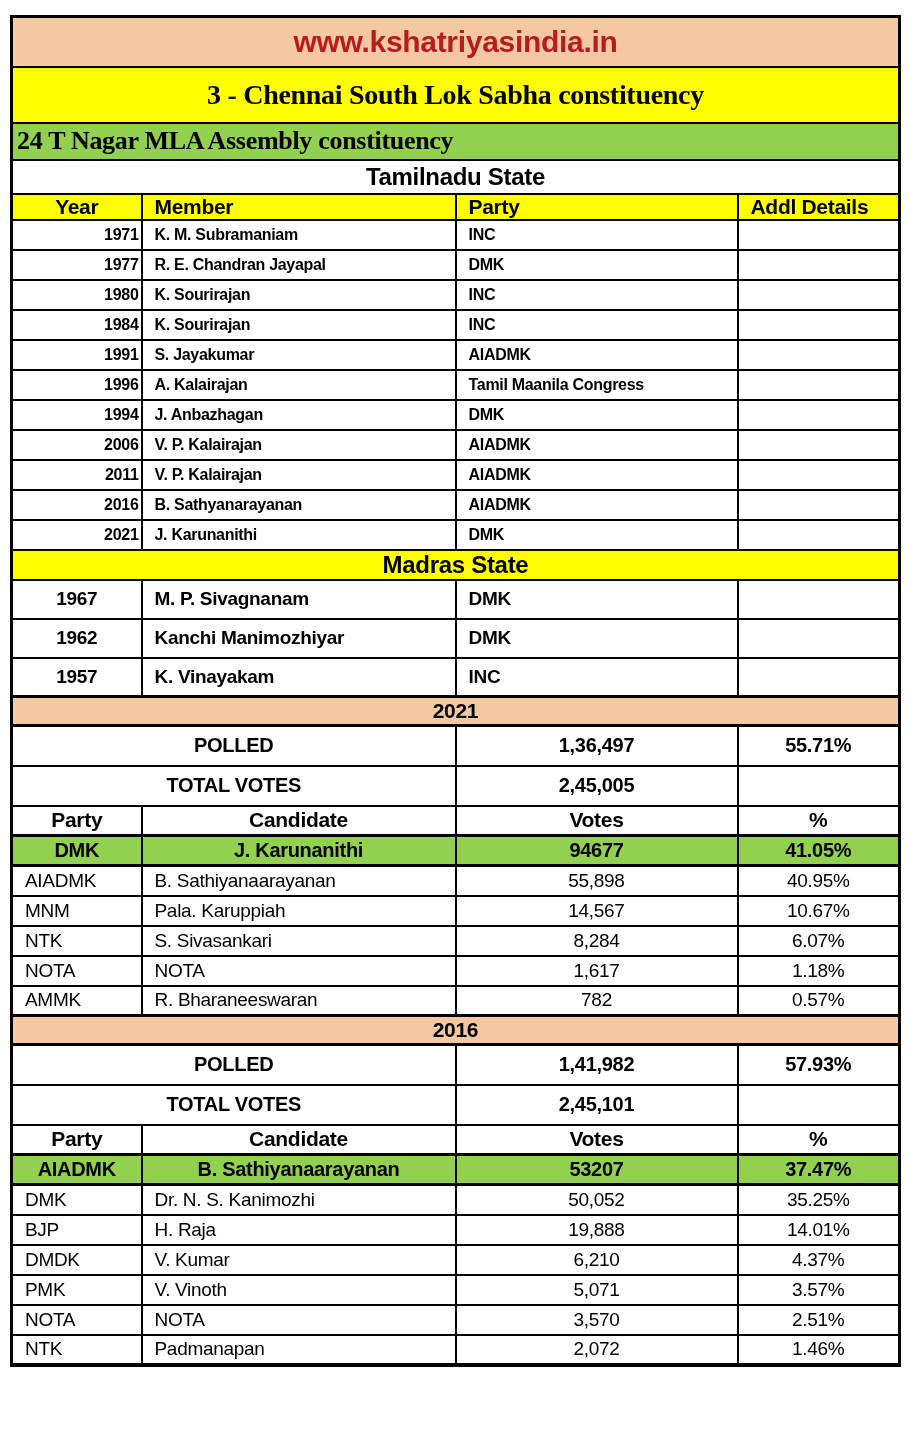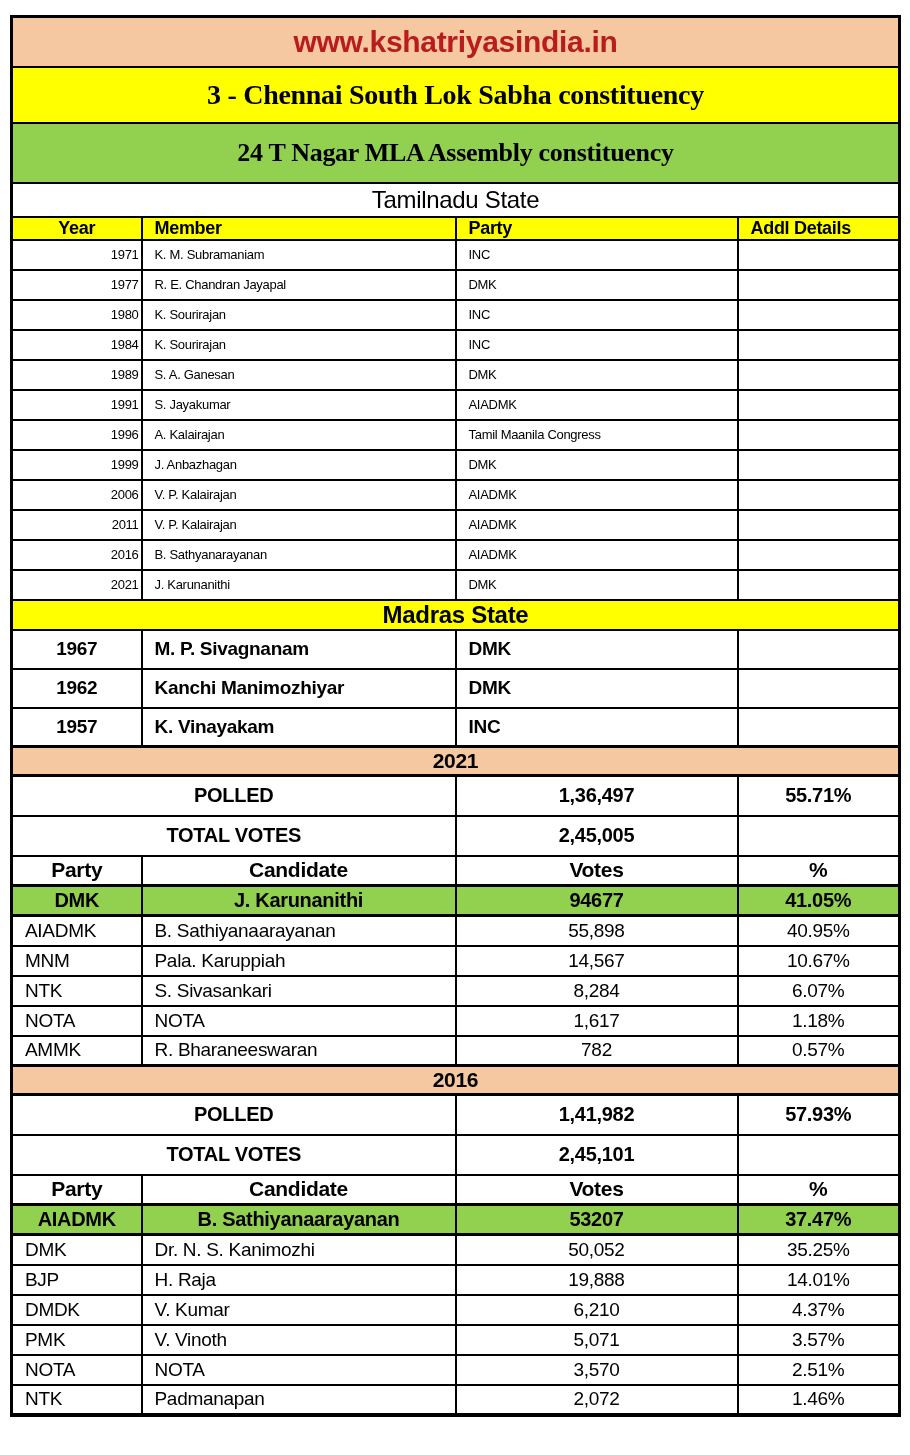--- a/index.html
+++ b/index.html
@@ -32,26 +32,26 @@
 
   .r-site td {
     background:#f5c8a2; height:50px; border-width:1px 1px 2px 1px;
     font-size:30px; font-weight:bold; color:#b91c1c; text-align:center;
   }
   .r-title1 td {
     background:#ffff00; height:56px;
     font-family:"Liberation Serif", serif; font-size:28px; font-weight:bold; text-align:center;
   }
   .r-title2 td {
-    background:#92d050; height:60px;
-    font-family:"Liberation Serif", serif; font-size:26px; font-weight:bold; text-align:center;
-  }
-  .r-state td { background:#ffffff; height:34px; font-size:24px; font-weight:normal; text-align:center; }
-  .r-cols td { background:#ffff00; height:20px; font-size:18px; font-weight:bold; }
-  .r-hist td { height:30px; font-size:13px; font-weight:normal; }
+    background:#92d050; height:37px;
+    font-family:"Liberation Serif", serif; font-size:26px; font-weight:bold; text-align:left;
+  }
+  .r-state td { background:#ffffff; height:34px; font-size:24px; font-weight:bold; text-align:center; }
+  .r-cols td { background:#ffff00; height:20px; font-size:21px; font-weight:bold; }
+  .r-hist td { height:30px; font-size:16px; font-weight:bold; }
   .r-madras td { background:#ffff00; height:25px; font-size:24px; font-weight:bold; text-align:center; }
   .r-mrow td { height:39px; font-size:19px; font-weight:bold; }
   .r-band td { background:#f5c8a2; height:29px; font-size:21px; font-weight:bold; text-align:center; border-top-width:3px; border-bottom-width:3px; }
   .r-polled td { height:40px; font-size:20px; font-weight:bold; text-align:center; }
   .r-chdr td { height:30px; font-size:21px; font-weight:bold; text-align:center; }
   .r-win td { background:#92d050; height:30px; font-size:20px; font-weight:bold; text-align:center; border-top-width:3px; border-bottom-width:3px; }
   .r-cand td { height:30px; font-size:19px; font-weight:normal; }
   .grid tr:last-child td { border-bottom-width:4px; }
 </style>
 </head>
@@ -105,39 +105,33 @@
     <td class="al">INC</td>
     <td></td>
   </tr>
   <tr class="r-hist">
     <td class="ar">1984</td>
     <td class="al">K. Sourirajan</td>
     <td class="al">INC</td>
     <td></td>
   </tr>
   <tr class="r-hist">
-    <td class="ar">1989</td>
-    <td class="al">S. A. Ganesan</td>
-    <td class="al">DMK</td>
-    <td></td>
-  </tr>
-  <tr class="r-hist">
     <td class="ar">1991</td>
     <td class="al">S. Jayakumar</td>
     <td class="al">AIADMK</td>
     <td></td>
   </tr>
   <tr class="r-hist">
     <td class="ar">1996</td>
     <td class="al">A. Kalairajan</td>
     <td class="al">Tamil Maanila Congress</td>
     <td></td>
   </tr>
   <tr class="r-hist">
-    <td class="ar">1999</td>
+    <td class="ar">1994</td>
     <td class="al">J. Anbazhagan</td>
     <td class="al">DMK</td>
     <td></td>
   </tr>
   <tr class="r-hist">
     <td class="ar">2006</td>
     <td class="al">V. P. Kalairajan</td>
     <td class="al">AIADMK</td>
     <td></td>
   </tr>

